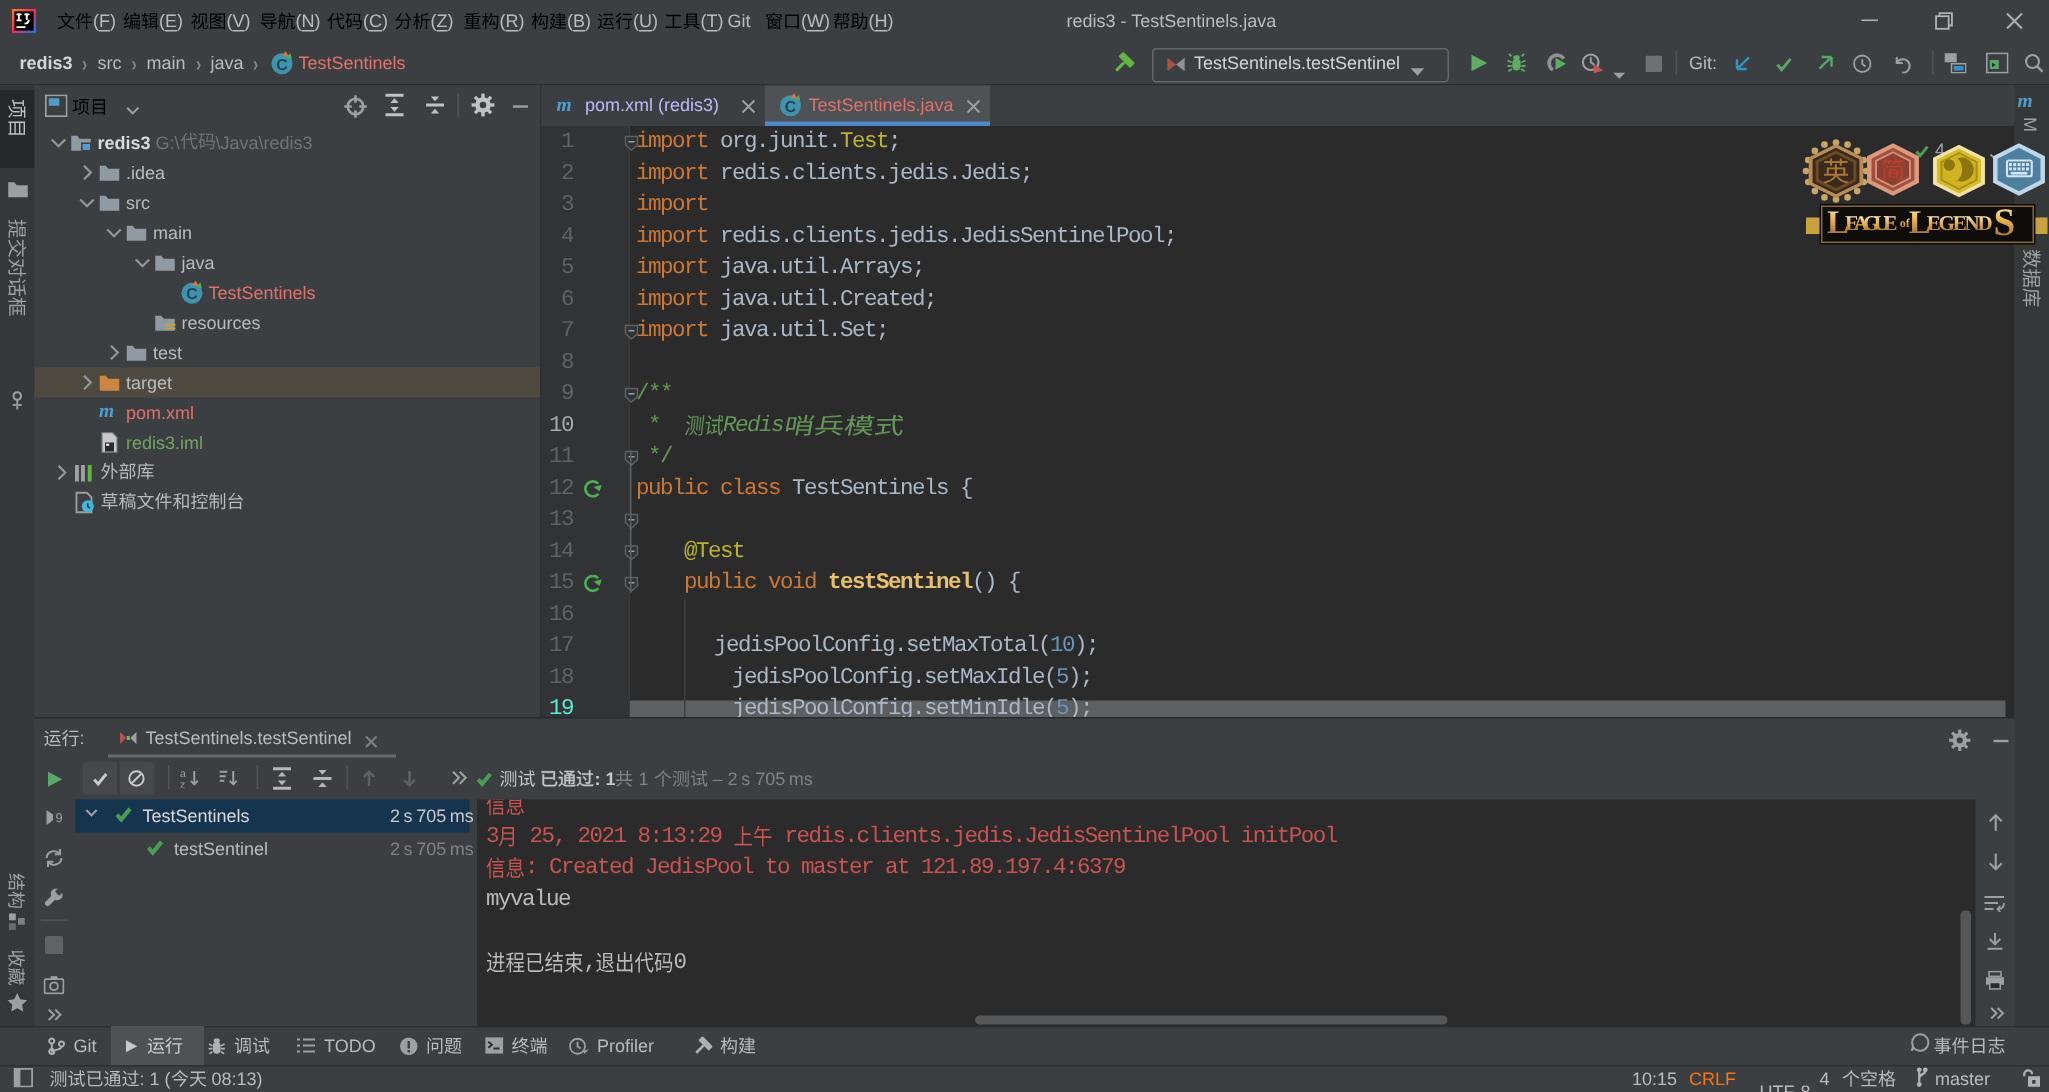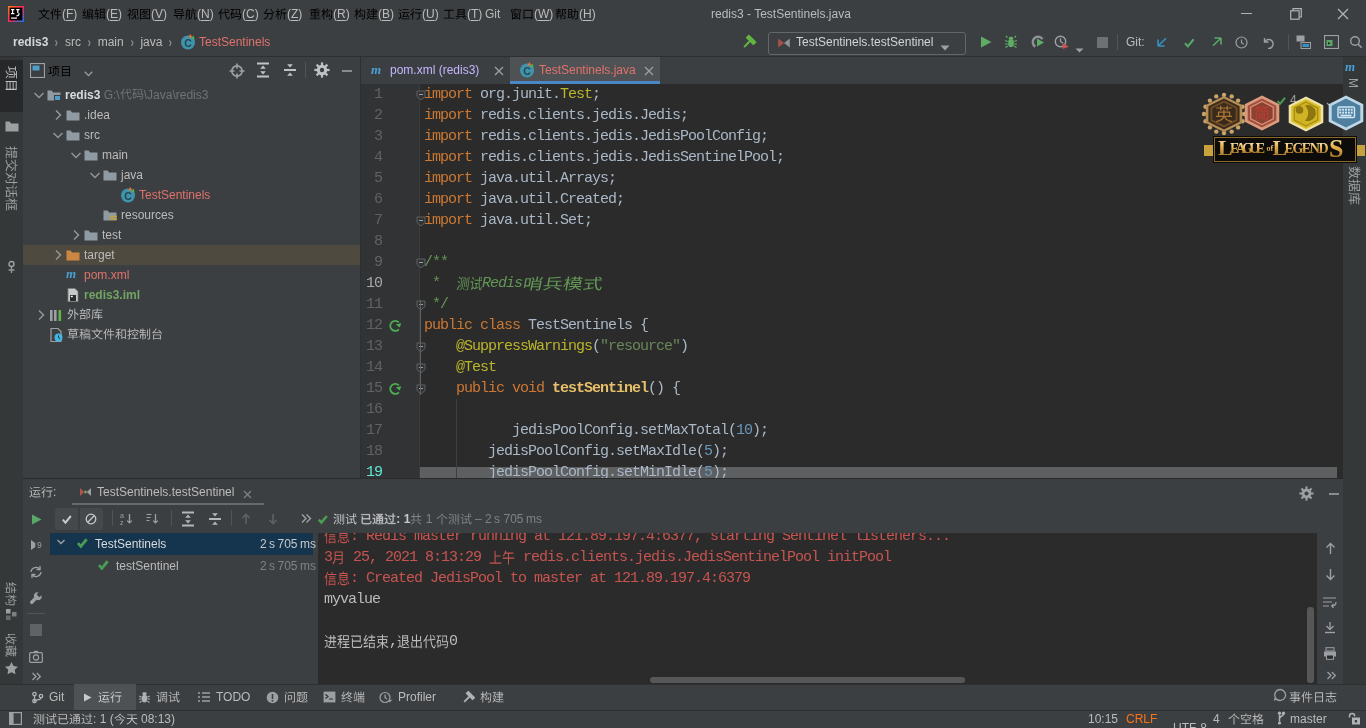--- a/index.html
+++ b/index.html
@@ -444,21 +444,21 @@
         <path d="M1.5 3.5h4l1.6 2H14.5v8H1.5z" fill="#cb8742"></path>
       </svg></div>
 <div class="ab" style="left:84px;top:245px;"><div class="r" style="height:20px"><span style="color:#bbbbbb;font-weight:normal">target</span></div></div>
 <div class="ab" style="left:65px;top:267px;"><svg width="16" height="16" viewBox="0 0 16 16" style=""></svg></div>
 <div class="ab" style="left:84px;top:265px;"><div class="r" style="height:20px"><span style="color:#e0726c;font-weight:normal">pom.xml</span></div></div>
 <div class="ab" style="left:65px;top:287px;"><svg width="16" height="16" viewBox="0 0 16 16" style="">
         <path d="M3 1.5h7l3 3v10H3z" fill="#c7c9cb" stroke="#7a7d80" stroke-width="0.8"></path>
         <rect x="5" y="8" width="6" height="6" fill="#2b2b2b"></rect>
         <rect x="5.8" y="8.8" width="2" height="1.4" fill="#fff"></rect>
       </svg></div>
-<div class="ab" style="left:84px;top:285px;"><div class="r" style="height:20px"><span style="color:#72a463;font-weight:bold">redis3.iml</span></div></div>
+<div class="ab" style="left:84px;top:285px;"><div class="r" style="height:20px"><span style="color:#72a463;font-weight:normal">redis3.iml</span></div></div>
 <div class="ab" style="left:33px;top:307px;"><svg width="16" height="16" viewBox="0 0 16 16" style="">
         <path d="M6 3.5l4.5 4.5L6 12.5" fill="none" stroke="#91969a" stroke-width="1.5"></path>
       </svg></div>
 <div class="ab" style="left:48px;top:307px;"><svg width="16" height="16" viewBox="0 0 16 16" style="">
         <g fill="#9da0a3">
           <rect x="2" y="3" width="2.6" height="11"></rect>
           <rect x="6" y="3" width="2.6" height="11"></rect>
           <rect x="10.5" y="3" width="2.6" height="11" fill="#62b543"></rect>
         </g>
       </svg></div>
@@ -504,21 +504,21 @@
       </svg></div>
 <div class="ab" style="left:361px;top:84px;width:982px;height:394px;background:#2b2b2b"></div>
     <div class="ab" style="left:361px;top:84px;width:58px;height:394px;background:#313335"></div>
     <div class="ab" style="left:419px;top:84px;width:1px;height:394px;background:#3a3c3e"></div>
     <div class="ab" style="left:420px;top:467px;width:917px;height:11px;background:#5d5f61"></div>
     <div class="ab" style="left:361px;top:84px;"><div class="mono r" style="height:21px;width:21px;justify-content:flex-end;color:#606366">1</div></div>
 <div class="ab" style="left:424px;top:84px;"><div class="mono r" style="height:21px"><span style="color:#cc7832">import&nbsp;</span><span style="color:#a9b7c6">org.junit.</span><span style="color:#bbb529">Test</span><span style="color:#a9b7c6">;</span></div></div>
 <div class="ab" style="left:361px;top:105px;"><div class="mono r" style="height:21px;width:21px;justify-content:flex-end;color:#606366">2</div></div>
 <div class="ab" style="left:424px;top:105px;"><div class="mono r" style="height:21px"><span style="color:#cc7832">import&nbsp;</span><span style="color:#a9b7c6">redis.clients.jedis.Jedis;</span></div></div>
 <div class="ab" style="left:361px;top:126px;"><div class="mono r" style="height:21px;width:21px;justify-content:flex-end;color:#606366">3</div></div>
-<div class="ab" style="left:424px;top:126px;"><div class="mono r" style="height:21px"><span style="color:#cc7832">import&nbsp;</span><span style="color:#a9b7c6">redis.clients.jedis.JedisPoolConfig;</span></div></div>
+<div class="ab" style="left:424px;top:126px;"><div class="mono r" style="height:21px"><span style="color:#cc7832">import&nbsp;</span></div></div>
 <div class="ab" style="left:361px;top:147px;"><div class="mono r" style="height:21px;width:21px;justify-content:flex-end;color:#606366">4</div></div>
 <div class="ab" style="left:424px;top:147px;"><div class="mono r" style="height:21px"><span style="color:#cc7832">import&nbsp;</span><span style="color:#a9b7c6">redis.clients.jedis.JedisSentinelPool;</span></div></div>
 <div class="ab" style="left:361px;top:168px;"><div class="mono r" style="height:21px;width:21px;justify-content:flex-end;color:#606366">5</div></div>
 <div class="ab" style="left:424px;top:168px;"><div class="mono r" style="height:21px"><span style="color:#cc7832">import&nbsp;</span><span style="color:#a9b7c6">java.util.Arrays;</span></div></div>
 <div class="ab" style="left:361px;top:189px;"><div class="mono r" style="height:21px;width:21px;justify-content:flex-end;color:#606366">6</div></div>
 <div class="ab" style="left:424px;top:189px;"><div class="mono r" style="height:21px"><span style="color:#cc7832">import&nbsp;</span><span style="color:#a9b7c6">java.util.Created;</span></div></div>
 <div class="ab" style="left:361px;top:210px;"><div class="mono r" style="height:21px;width:21px;justify-content:flex-end;color:#606366">7</div></div>
 <div class="ab" style="left:424px;top:210px;"><div class="mono r" style="height:21px"><span style="color:#cc7832">import&nbsp;</span><span style="color:#a9b7c6">java.util.Set;</span></div></div>
 <div class="ab" style="left:361px;top:231px;"><div class="mono r" style="height:21px;width:21px;justify-content:flex-end;color:#606366">8</div></div>
 <div class="ab" style="left:424px;top:231px;"><div class="mono r" style="height:21px"></div></div>
@@ -536,28 +536,27 @@
             <use href="#c5175" x="1000"></use>
             <use href="#c6a21" x="2000"></use>
             <use href="#c5f0f" x="3000"></use>
           </g>
         </svg></div></div>
 <div class="ab" style="left:361px;top:294px;"><div class="mono r" style="height:21px;width:21px;justify-content:flex-end;color:#606366">11</div></div>
 <div class="ab" style="left:424px;top:294px;"><div class="mono r" style="height:21px"><span style="color:#629755">&nbsp;*/</span></div></div>
 <div class="ab" style="left:361px;top:315px;"><div class="mono r" style="height:21px;width:21px;justify-content:flex-end;color:#606366">12</div></div>
 <div class="ab" style="left:424px;top:315px;"><div class="mono r" style="height:21px"><span style="color:#cc7832">public&nbsp;class&nbsp;</span><span style="color:#a9b7c6">TestSentinels&nbsp;{</span></div></div>
 <div class="ab" style="left:361px;top:336px;"><div class="mono r" style="height:21px;width:21px;justify-content:flex-end;color:#606366">13</div></div>
-<div class="ab" style="left:424px;top:336px;"><div class="mono r" style="height:21px"><span style="color:#a9b7c6">&nbsp;&nbsp;&nbsp;&nbsp;</span><span style="color:#bbb529">@SuppressWarnings</span><span style="color:#a9b7c6">(</span><span style="color:#6a8759">"resource"</span><span style="color:#a9b7c6">)</span></div></div>
 <div class="ab" style="left:361px;top:357px;"><div class="mono r" style="height:21px;width:21px;justify-content:flex-end;color:#606366">14</div></div>
 <div class="ab" style="left:424px;top:357px;"><div class="mono r" style="height:21px"><span style="color:#a9b7c6">&nbsp;&nbsp;&nbsp;&nbsp;</span><span style="color:#bbb529">@Test</span></div></div>
 <div class="ab" style="left:361px;top:378px;"><div class="mono r" style="height:21px;width:21px;justify-content:flex-end;color:#606366">15</div></div>
 <div class="ab" style="left:424px;top:378px;"><div class="mono r" style="height:21px"><span style="color:#a9b7c6">&nbsp;&nbsp;&nbsp;&nbsp;</span><span style="color:#cc7832">public&nbsp;void&nbsp;</span><span style="color:#e8bf6a"><b>testSentinel</b></span><span style="color:#a9b7c6">()&nbsp;{</span></div></div>
 <div class="ab" style="left:361px;top:399px;"><div class="mono r" style="height:21px;width:21px;justify-content:flex-end;color:#606366">16</div></div>
 <div class="ab" style="left:361px;top:420px;"><div class="mono r" style="height:21px;width:21px;justify-content:flex-end;color:#606366">17</div></div>
-<div class="ab" style="left:448px;top:420px;"><div class="mono r" style="height:21px"><span style="color:#a9b7c6">&nbsp;&nbsp;&nbsp;&nbsp;&nbsp;&nbsp;&nbsp;&nbsp;</span><span style="color:#a9b7c6">jedisPoolConfig.setMaxTotal(</span><span style="color:#6897bb">10</span><span style="color:#a9b7c6">);</span></div></div>
+<div class="ab" style="left:412px;top:420px;"><div class="mono r" style="height:21px"><span style="color:#a9b7c6">&nbsp;&nbsp;&nbsp;&nbsp;&nbsp;&nbsp;&nbsp;&nbsp;</span><span style="color:#a9b7c6">jedisPoolConfig.setMaxTotal(</span><span style="color:#6897bb">10</span><span style="color:#a9b7c6">);</span></div></div>
 <div class="ab" style="left:361px;top:441px;"><div class="mono r" style="height:21px;width:21px;justify-content:flex-end;color:#606366">18</div></div>
 <div class="ab" style="left:424px;top:441px;"><div class="mono r" style="height:21px"><span style="color:#a9b7c6">&nbsp;&nbsp;&nbsp;&nbsp;&nbsp;&nbsp;&nbsp;&nbsp;</span><span style="color:#a9b7c6">jedisPoolConfig.setMaxIdle(</span><span style="color:#6897bb">5</span><span style="color:#a9b7c6">);</span></div></div>
 <div class="ab" style="left:361px;top:462px;"><div class="mono r" style="height:21px;width:21px;justify-content:flex-end;color:#5eead4">19</div></div>
 <div class="ab" style="left:424px;top:462px;"><div class="mono r" style="height:21px"><span style="color:#a9b7c6">&nbsp;&nbsp;&nbsp;&nbsp;&nbsp;&nbsp;&nbsp;&nbsp;</span><span style="color:#a9b7c6">jedisPoolConfig.setMinIdle(</span><span style="color:#6897bb">5</span><span style="color:#a9b7c6">);</span></div></div>
 <div class="ab" style="left:389px;top:320px;"><svg width="12" height="12" viewBox="0 0 12 12" style="">
         <path d="M9.8 2.4A5 5 0 109.9 9.3" fill="none" stroke="#4daf50" stroke-width="1.8"></path>
         <path d="M6.8 4.6l5.5-1.4-1.6 4.4z" fill="#4daf50"></path>
       </svg></div>
 <div class="ab" style="left:389px;top:383px;"><svg width="12" height="12" viewBox="0 0 12 12" style="">
         <path d="M9.8 2.4A5 5 0 109.9 9.3" fill="none" stroke="#4daf50" stroke-width="1.8"></path>
@@ -752,21 +751,21 @@
 <div class="ab" style="left:260px;top:533px;"><div class="r" style="height:22px;color:#c7c9cb">2 s 705 ms</div></div>
 <div class="ab" style="left:97px;top:558px;"><svg width="13" height="13" viewBox="0 0 13 13" style="">
         <path d="M1.95 7.15l2.86 3.25 5.8500000000000005-7.15" stroke="#499c54" stroke-width="2.8" fill="none"></path>
       </svg></div>
 <div class="ab" style="left:116px;top:555px;"><div class="r" style="height:22px;color:#bbbbbb">testSentinel</div></div>
 <div class="ab" style="left:260px;top:555px;"><div class="r" style="height:22px;color:#808386">2 s 705 ms</div></div>
 <div class="ab" style="left:318px;top:533px;width:999px;height:151px;background:#2b2b2b;overflow:hidden">
       <div class="ab mono r" style="left:6px;top:-7px;height:21px"><svg class="ck" style="width:26px;height:15px;color:#c75450;fill:currentColor;" viewBox="0 0 2000 1000" preserveAspectRatio="none">
           <use href="#c4fe1" x="0"></use>
           <use href="#c606f" x="1000"></use>
-        </svg><span style="color:#c75450">:&nbsp;Redis&nbsp;master&nbsp;running&nbsp;at&nbsp;121.89.197.4:6377,&nbsp;starting&nbsp;Sentinel&nbsp;listeners...</span></div>
+        </svg></div>
       <div class="ab mono r" style="left:6px;top:14px;height:21px"><span style="color:#c75450">3</span><svg class="ck" style="width:13px;height:15px;color:#c75450;fill:currentColor;" viewBox="0 0 1000 1000" preserveAspectRatio="none">
           <use href="#c6708" x="0"></use>
         </svg><span style="color:#c75450">&nbsp;25,&nbsp;2021&nbsp;8:13:29&nbsp;</span><svg class="ck" style="width:26px;height:15px;color:#c75450;fill:currentColor;" viewBox="0 0 2000 1000" preserveAspectRatio="none">
           <use href="#c4e0a" x="0"></use>
           <use href="#c5348" x="1000"></use>
         </svg><span style="color:#c75450">&nbsp;redis.clients.jedis.JedisSentinelPool&nbsp;initPool</span></div>
       <div class="ab mono r" style="left:6px;top:35px;height:21px"><svg class="ck" style="width:26px;height:15px;color:#c75450;fill:currentColor;" viewBox="0 0 2000 1000" preserveAspectRatio="none">
           <use href="#c4fe1" x="0"></use>
           <use href="#c606f" x="1000"></use>
         </svg><span style="color:#c75450">:&nbsp;Created&nbsp;JedisPool&nbsp;to&nbsp;master&nbsp;at&nbsp;121.89.197.4:6379</span></div>

